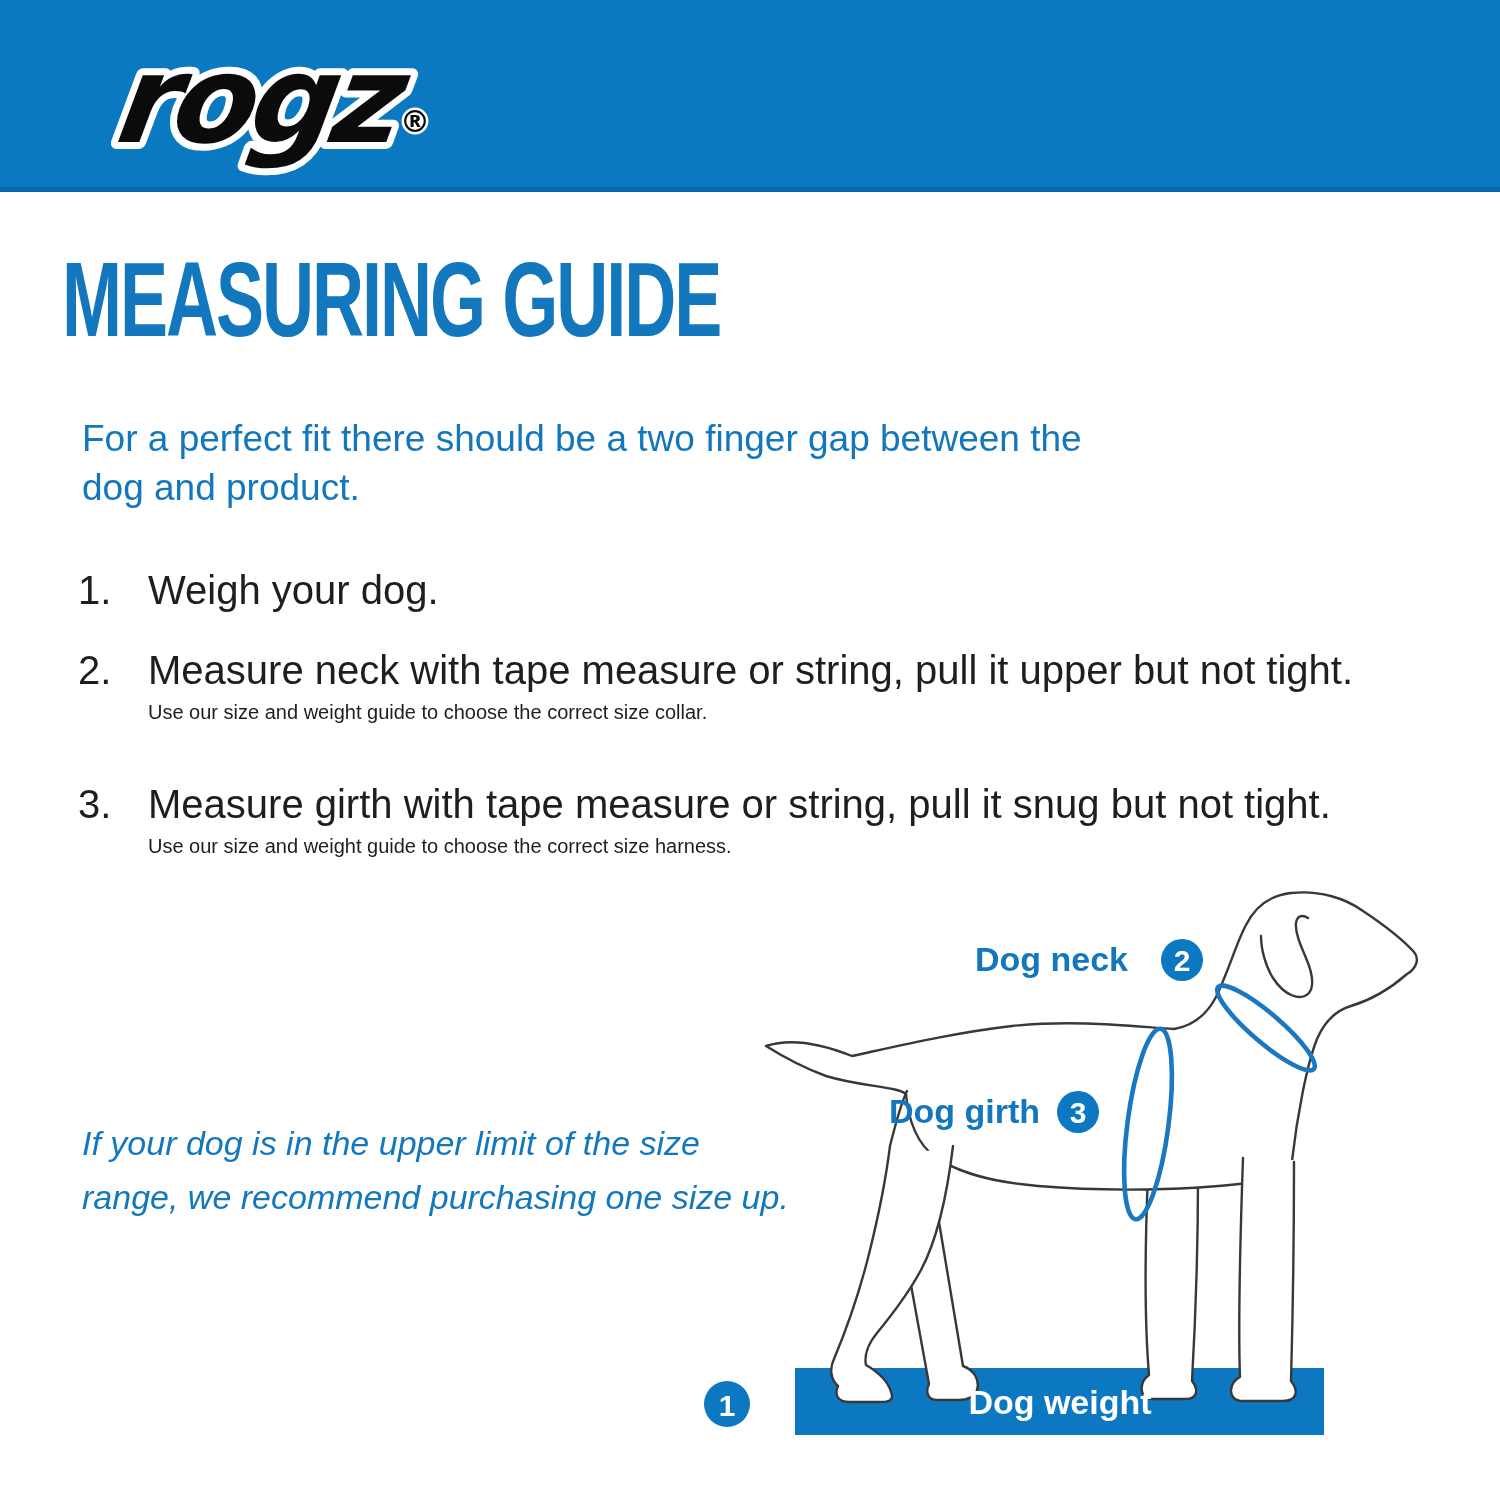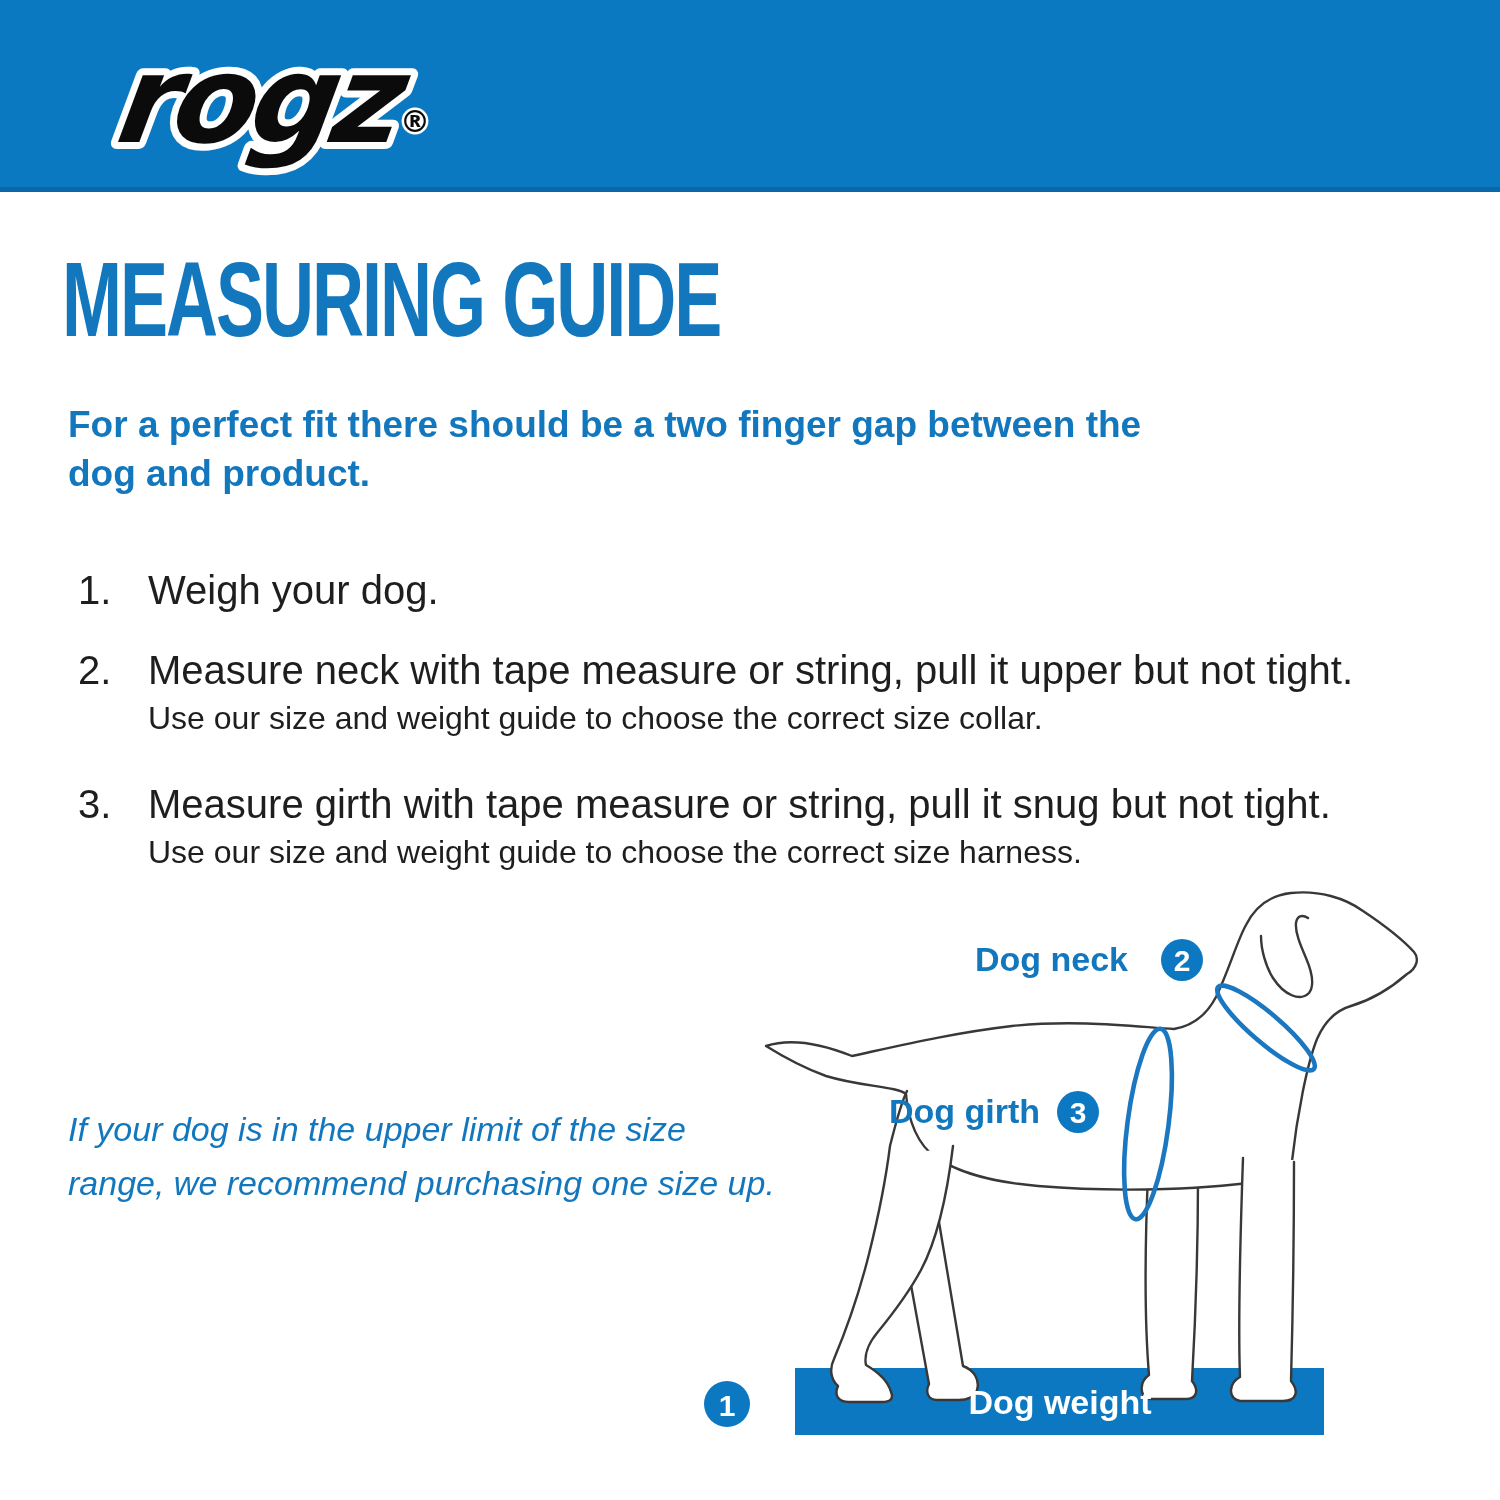--- a/index.html
+++ b/index.html
@@ -33,34 +33,34 @@
   }
   
   .title{
     position:absolute;left:62px;top:246px;margin:0;
     font-size:106px;font-weight:bold;line-height:1;
     letter-spacing:-3px;color:#1377BD;
     transform:scaleX(0.68);transform-origin:0 0;
     white-space:nowrap;
   }
   .intro{
-    position:absolute;left:68px;top:400px;margin:0;
-    font-size:37px;font-weight:bold;line-height:49px;
+    position:absolute;left:68px;top:400px;margin:14px;
+    font-size:37px;font-weight:normal;line-height:49px;
     color:#1377BD;white-space:nowrap;
   }
   .step{position:absolute;left:0;width:1500px;white-space:nowrap;color:#1e1e1e;}
   .step .num{position:absolute;left:78px;font-size:40px;line-height:1;}
   .step .txt{position:absolute;left:148px;font-size:40px;line-height:1;text-align:right;}
   .step-sub{
-    position:absolute;left:148px;font-size:32px;line-height:1;
+    position:absolute;left:148px;font-size:20px;line-height:1;
     color:#1e1e1e;white-space:nowrap;
   }
   .s1{top:570px;} .s2{top:650px;} .s2b{top:702px;} .s3{top:784px;} .s3b{top:836px;}
   .note{
-    position:absolute;left:66px;top:1100px;margin:2px;
+    position:absolute;left:66px;top:1100px;margin:16px;
     font-size:34px;font-style:italic;line-height:54px;
     color:#1377BD;white-space:nowrap;
   }
   
   .diagram{position:absolute;left:700px;top:860px;width:800px;height:640px;}
   .dog-line{fill:none;stroke:#383838;stroke-width:2.4;stroke-linecap:round;stroke-linejoin:round;}
   .dog-fill{fill:#ffffff;stroke:none;}
   .dog-body{fill:#ffffff;stroke:#383838;stroke-width:2.4;stroke-linejoin:round;}
   .measure-ellipse{fill:none;stroke:#1B78C0;stroke-width:4.6;}
   .badge{fill:#0C78C1;}

